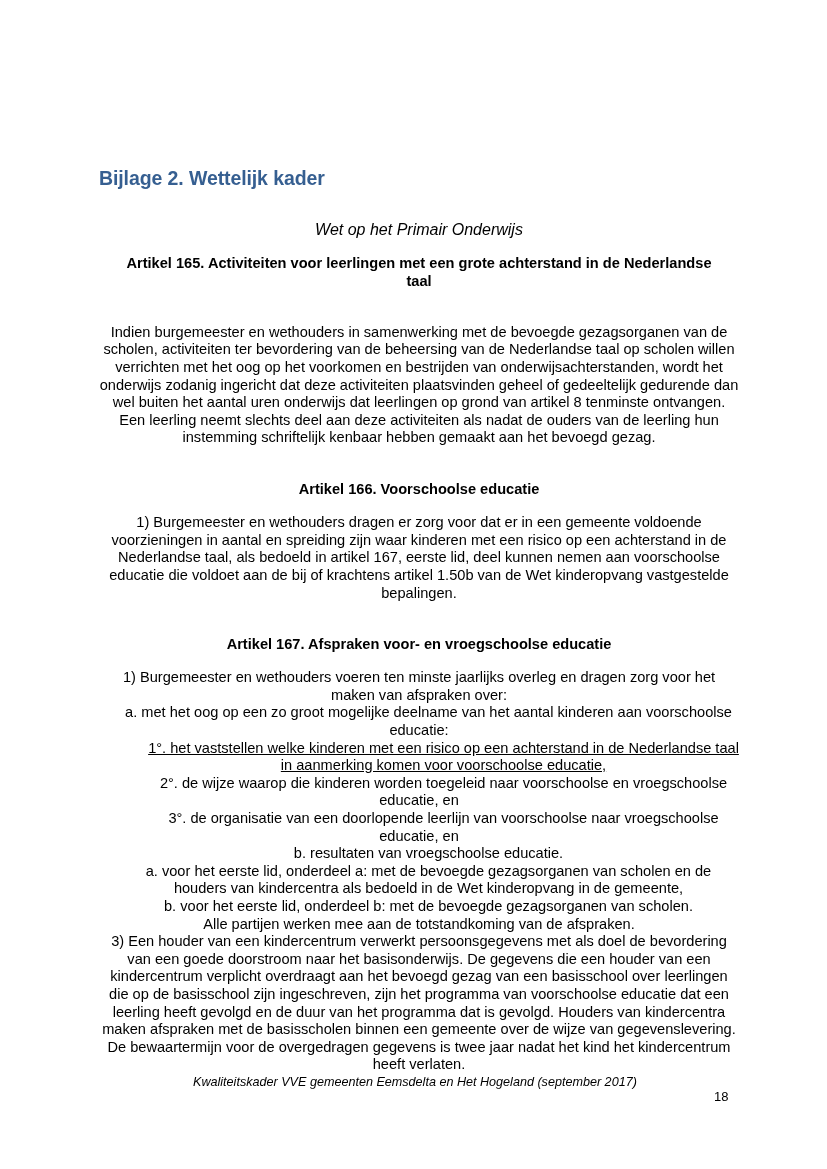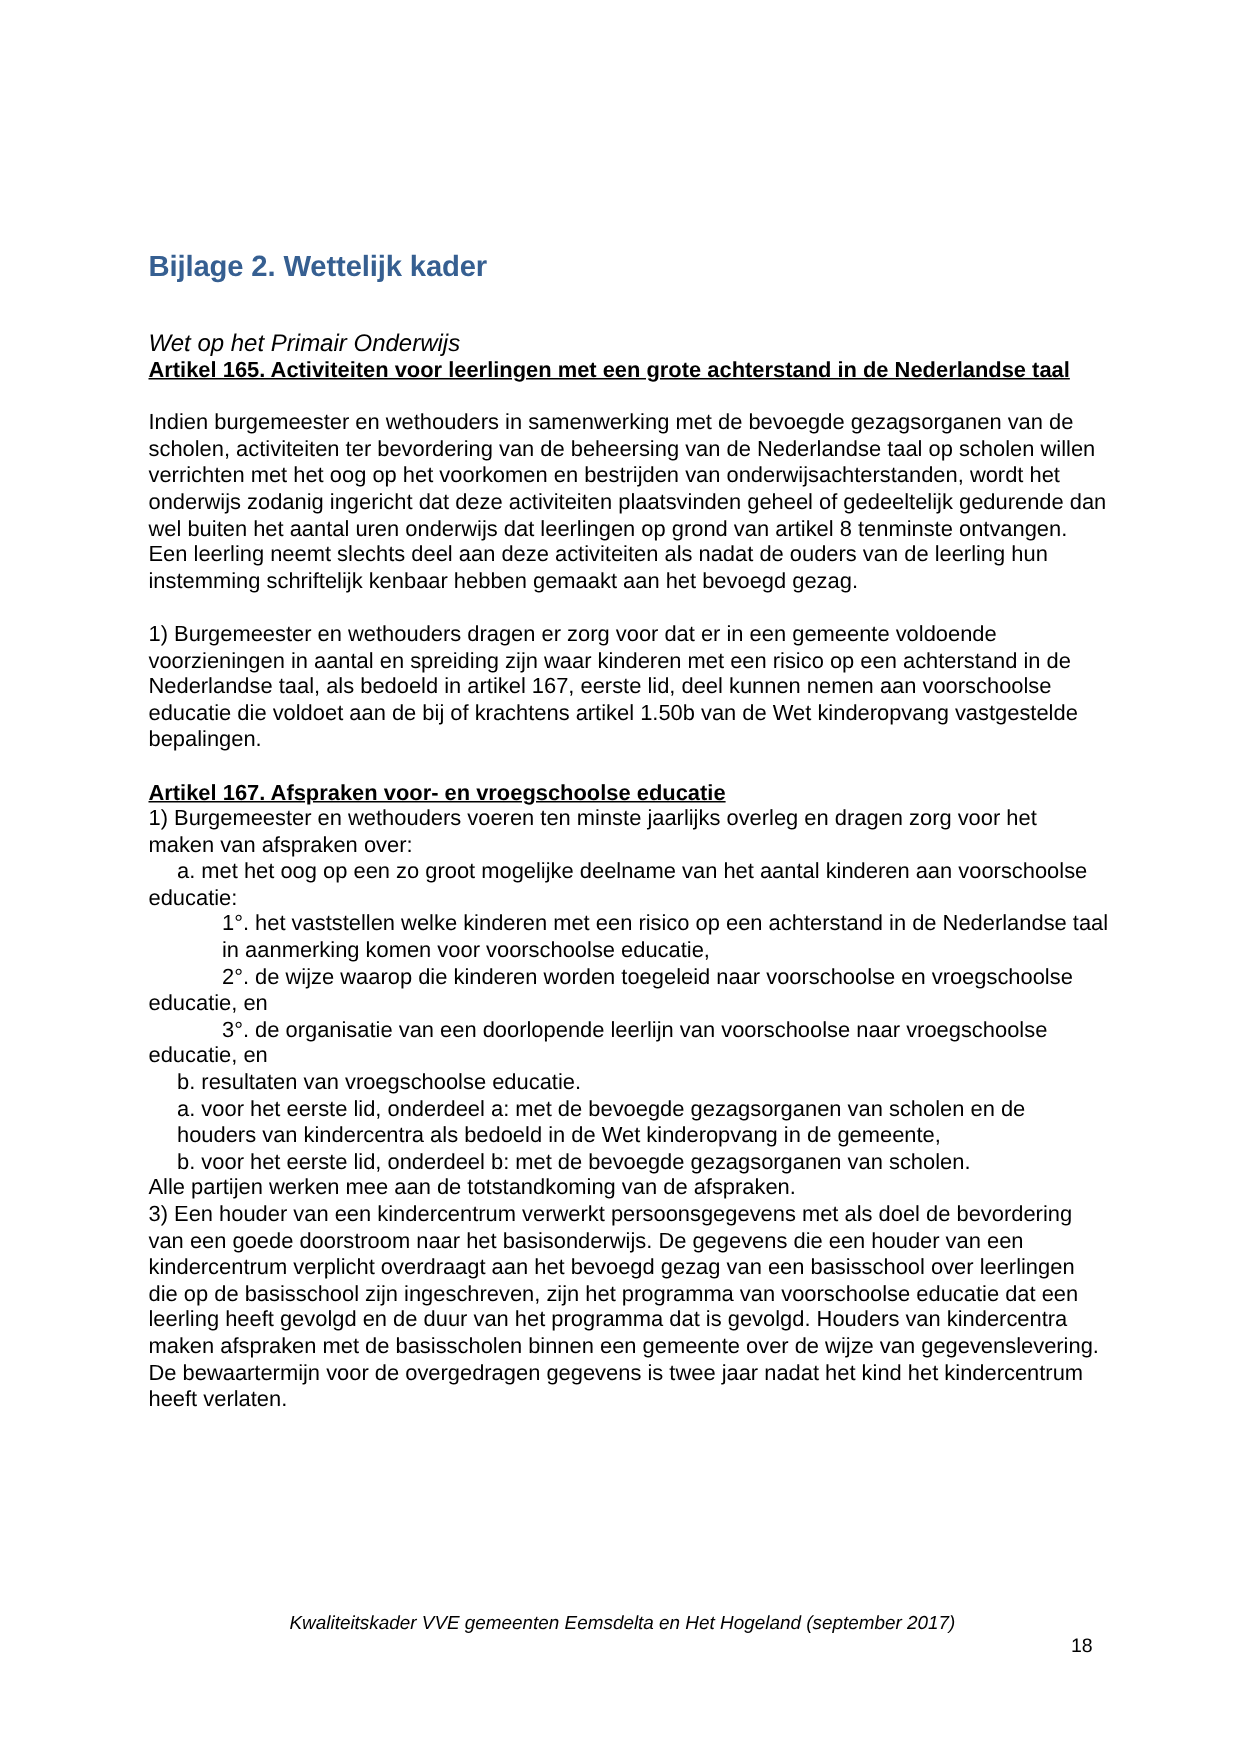--- a/index.html
+++ b/index.html
@@ -3,25 +3,25 @@
 <meta charset="utf-8">
 <style>
   html, body { margin: 0; padding: 0; background: #ffffff; }
   body { width: 827px; height: 1169px; position: relative; overflow: hidden;
          font-family: "Liberation Sans", sans-serif; color: #000; }
   .page { position: absolute; left: 0; top: 0; width: 739px; height: 1169px; }
   .heading { position: absolute; left: 99px; top: 167px; font-size: 19.5px; font-weight: bold;
              color: #365f91; margin: 0; letter-spacing: -0.1px; }
   .content { position: absolute; left: 99px; top: 220px; width: 640px; font-size: 14.6px; line-height: 17.6px; }
   .law-title { font-style: italic; font-size: 16px; line-height: 19px; margin: 0; }
-  .art-title { font-weight: bold; margin: 0; text-decoration: underline; }
-  p { margin: 0; }
+  .art-title { font-weight: bold; margin: 16px; }
+  p { margin: 0; text-align: center; }
   .gap { height: 17.6px; }
   .ind1 { padding-left: 19px; }
-  .ind2 { padding-left: 49px; }
+  .ind2 { padding-left: 49px; text-decoration: underline; }
   .line-ind2 { text-indent: 49px; }
   .line-ind1 { text-indent: 19px; }
   .footer { position: absolute; left: 193px; top: 1075px; font-size: 12.6px; font-style: italic; }
   .page-num { position: absolute; left: 714px; top: 1089px; font-size: 13px; }
 </style>
 </head>
 <body>
 
 <div class="page">
   <h1 class="heading">Bijlage 2. Wettelijk kader</h1>
@@ -30,20 +30,21 @@
     <p class="law-title">Wet op het Primair Onderwijs</p>
 
     <section>
       <p class="art-title">Artikel 165. Activiteiten voor leerlingen met een grote achterstand in de Nederlandse taal</p>
       <div class="gap"></div>
       <p>Indien burgemeester en wethouders in samenwerking met de bevoegde gezagsorganen van de scholen, activiteiten ter bevordering van de beheersing van de Nederlandse taal op scholen willen verrichten met het oog op het voorkomen en bestrijden van onderwijsachterstanden, wordt het onderwijs zodanig ingericht dat deze activiteiten plaatsvinden geheel of gedeeltelijk gedurende dan wel buiten het aantal uren onderwijs dat leerlingen op grond van artikel 8 tenminste ontvangen. Een leerling neemt slechts deel aan deze activiteiten als nadat de ouders van de leerling hun instemming schriftelijk kenbaar hebben gemaakt aan het bevoegd gezag.</p>
     </section>
     <div class="gap"></div>
 
     <section>
+      <p class="art-title">Artikel 166. Voorschoolse educatie</p>
       <p>1) Burgemeester en wethouders dragen er zorg voor dat er in een gemeente voldoende voorzieningen in aantal en spreiding zijn waar kinderen met een risico op een achterstand in de Nederlandse taal, als bedoeld in artikel 167, eerste lid, deel kunnen nemen aan voorschoolse educatie die voldoet aan de bij of krachtens artikel 1.50b van de Wet kinderopvang vastgestelde bepalingen.</p>
     </section>
     <div class="gap"></div>
 
     <section>
       <p class="art-title">Artikel 167. Afspraken voor- en vroegschoolse educatie</p>
       <p>1) Burgemeester en wethouders voeren ten minste jaarlijks overleg en dragen zorg voor het maken van afspraken over:</p>
       <p class="line-ind1">a. met het oog op een zo groot mogelijke deelname van het aantal kinderen aan voorschoolse educatie:</p>
       <p class="ind2">1°. het vaststellen welke kinderen met een risico op een achterstand in de Nederlandse taal in aanmerking komen voor voorschoolse educatie,</p>
       <p class="line-ind2">2°. de wijze waarop die kinderen worden toegeleid naar voorschoolse en vroegschoolse educatie, en</p>

